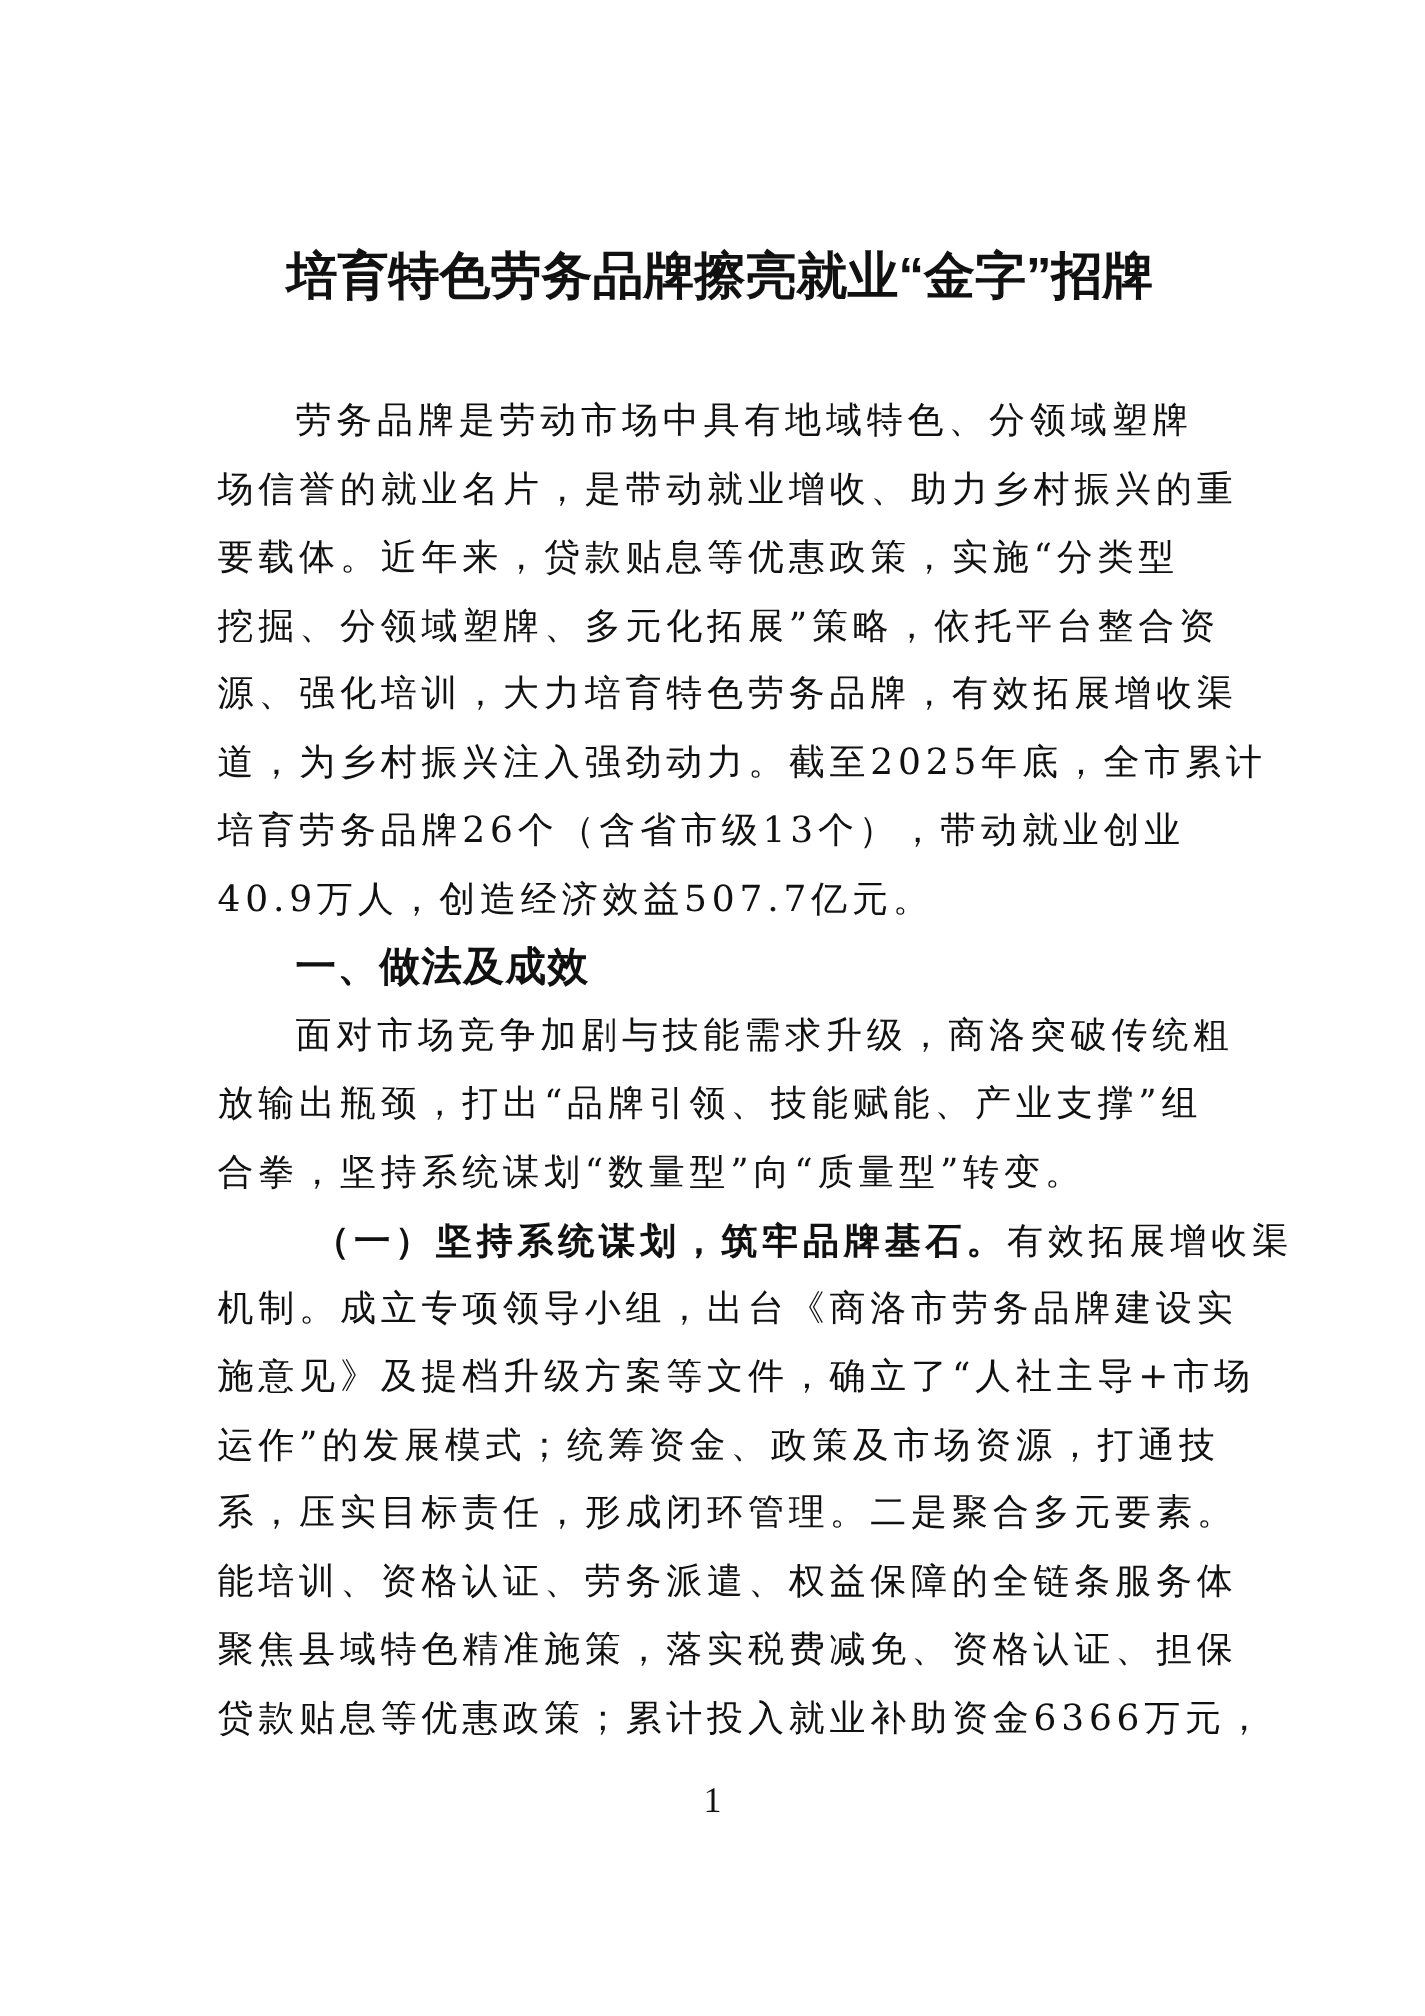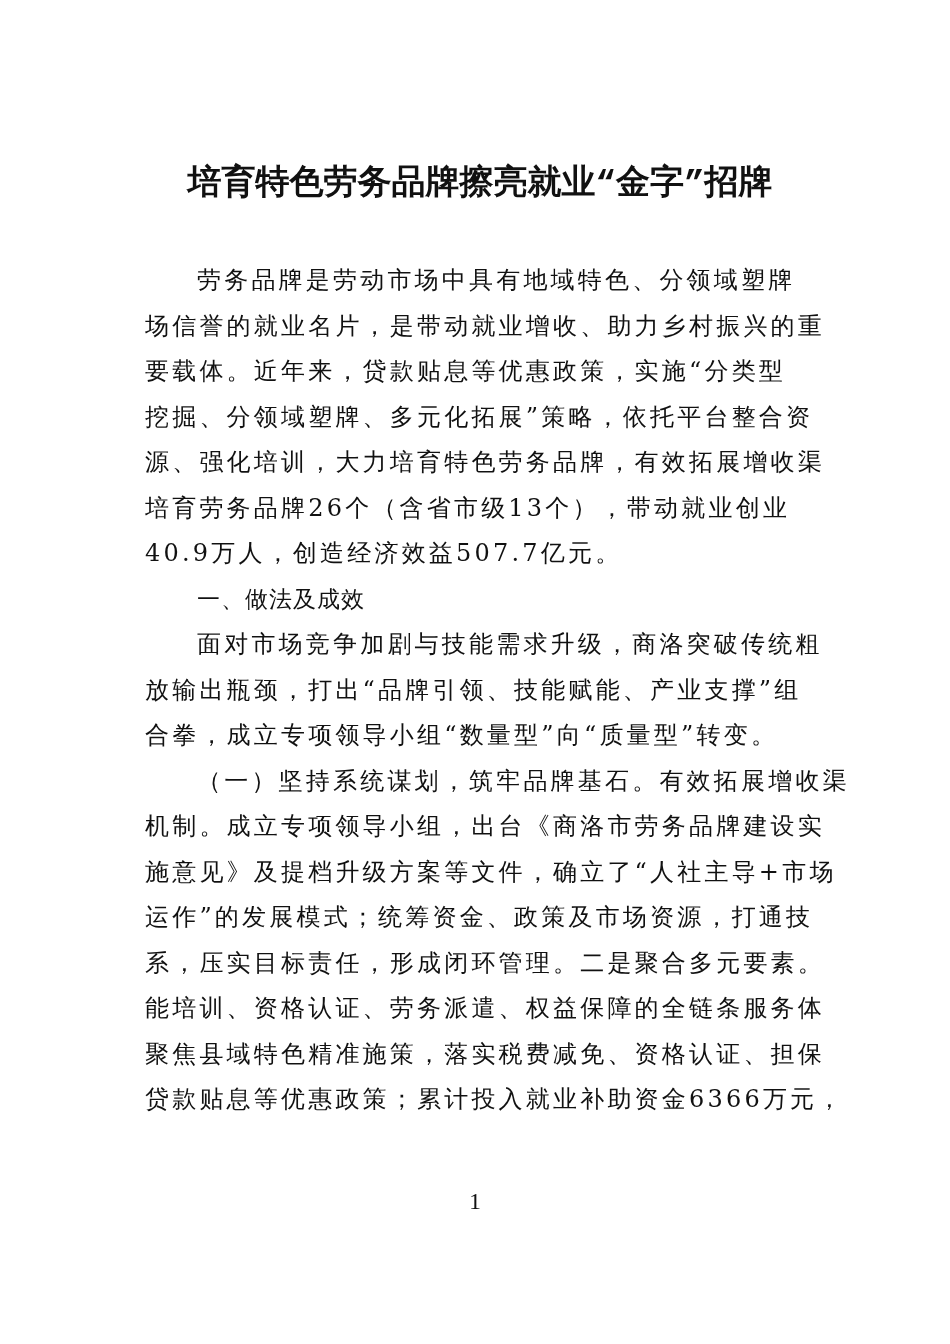--- a/index.html
+++ b/index.html
@@ -1,51 +1,52 @@
 <!DOCTYPE html>
 <html><head>
 <meta charset="utf-8">
 <style>
   html, body { margin:0; padding:0; background:#ffffff; }
   body { width:950px; height:1344px; position:relative; overflow:hidden;
          font-family: "DejaVu Serif", "Liberation Serif", serif; color:#111; }
   .page { position:absolute; left:0; top:0; width:950px; height:1344px; background:#fff; }
   .title { position:absolute; left:140px; width:680px; top:160px; text-align:center;
            font-size:34px; font-weight:bold; letter-spacing:0px; line-height:48px;
-           font-family: Liberation Mono, monospace; }
+           font-family: Liberation Sans, sans-serif; }
   .body { position:absolute; left:145px; width:660px; top:258px; }
   .line { height:45.5px; line-height:45.5px; font-size:24px; white-space:nowrap;
           letter-spacing:3.2px; }
   .indent { padding-left:52px; }
-  .heading { font-weight:normal; letter-spacing:1px; font-family: "DejaVu Sans", "Liberation Sans", sans-serif; font-size:23px; }
-  .sub-lead { font-weight:normal; }
+  .heading { font-weight:bold; letter-spacing:1px; font-family: "DejaVu Sans", "Liberation Sans", sans-serif; font-size:27px; }
+  .sub-lead { font-weight:bold;margin-left:12px; }
   .pagenum { position:absolute; top:1188px; left:0; width:950px; text-align:center;
              font-size:24px; font-family:"Liberation Serif", serif; }
 </style>
 </head>
 <body>
 
 <div class="page">
   <div class="title">培育特色劳务品牌擦亮就业“金字”招牌</div>
 
   <div class="body">
 
     <div class="line indent">劳务品牌是劳动市场中具有地域特色、分领域塑牌</div>
     <div class="line">场信誉的就业名片，是带动就业增收、助力乡村振兴的重</div>
     <div class="line">要载体。近年来，贷款贴息等优惠政策，实施“分类型</div>
     <div class="line">挖掘、分领域塑牌、多元化拓展”策略，依托平台整合资</div>
     <div class="line">源、强化培训，大力培育特色劳务品牌，有效拓展增收渠</div>
+    <div class="line">道，为乡村振兴注入强劲动力。截至2025年底，全市累计</div>
     <div class="line">培育劳务品牌26个（含省市级13个），带动就业创业</div>
     <div class="line">40.9万人，创造经济效益507.7亿元。</div>
 
     <div class="line indent heading">一、做法及成效</div>
 
     <div class="line indent">面对市场竞争加剧与技能需求升级，商洛突破传统粗</div>
     <div class="line">放输出瓶颈，打出“品牌引领、技能赋能、产业支撑”组</div>
-    <div class="line">合拳，成立专项领导小组“数量型”向“质量型”转变。</div>
+    <div class="line">合拳，坚持系统谋划“数量型”向“质量型”转变。</div>
 
     <div class="line indent">
       <span class="sub-lead">（一）坚持系统谋划，筑牢品牌基石。</span><span>有效拓展增收渠</span>
     </div>
     <div class="line">机制。成立专项领导小组，出台《商洛市劳务品牌建设实</div>
     <div class="line">施意见》及提档升级方案等文件，确立了“人社主导+市场</div>
     <div class="line">运作”的发展模式；统筹资金、政策及市场资源，打通技</div>
     <div class="line">系，压实目标责任，形成闭环管理。二是聚合多元要素。</div>
     <div class="line">能培训、资格认证、劳务派遣、权益保障的全链条服务体</div>
     <div class="line">聚焦县域特色精准施策，落实税费减免、资格认证、担保</div>

